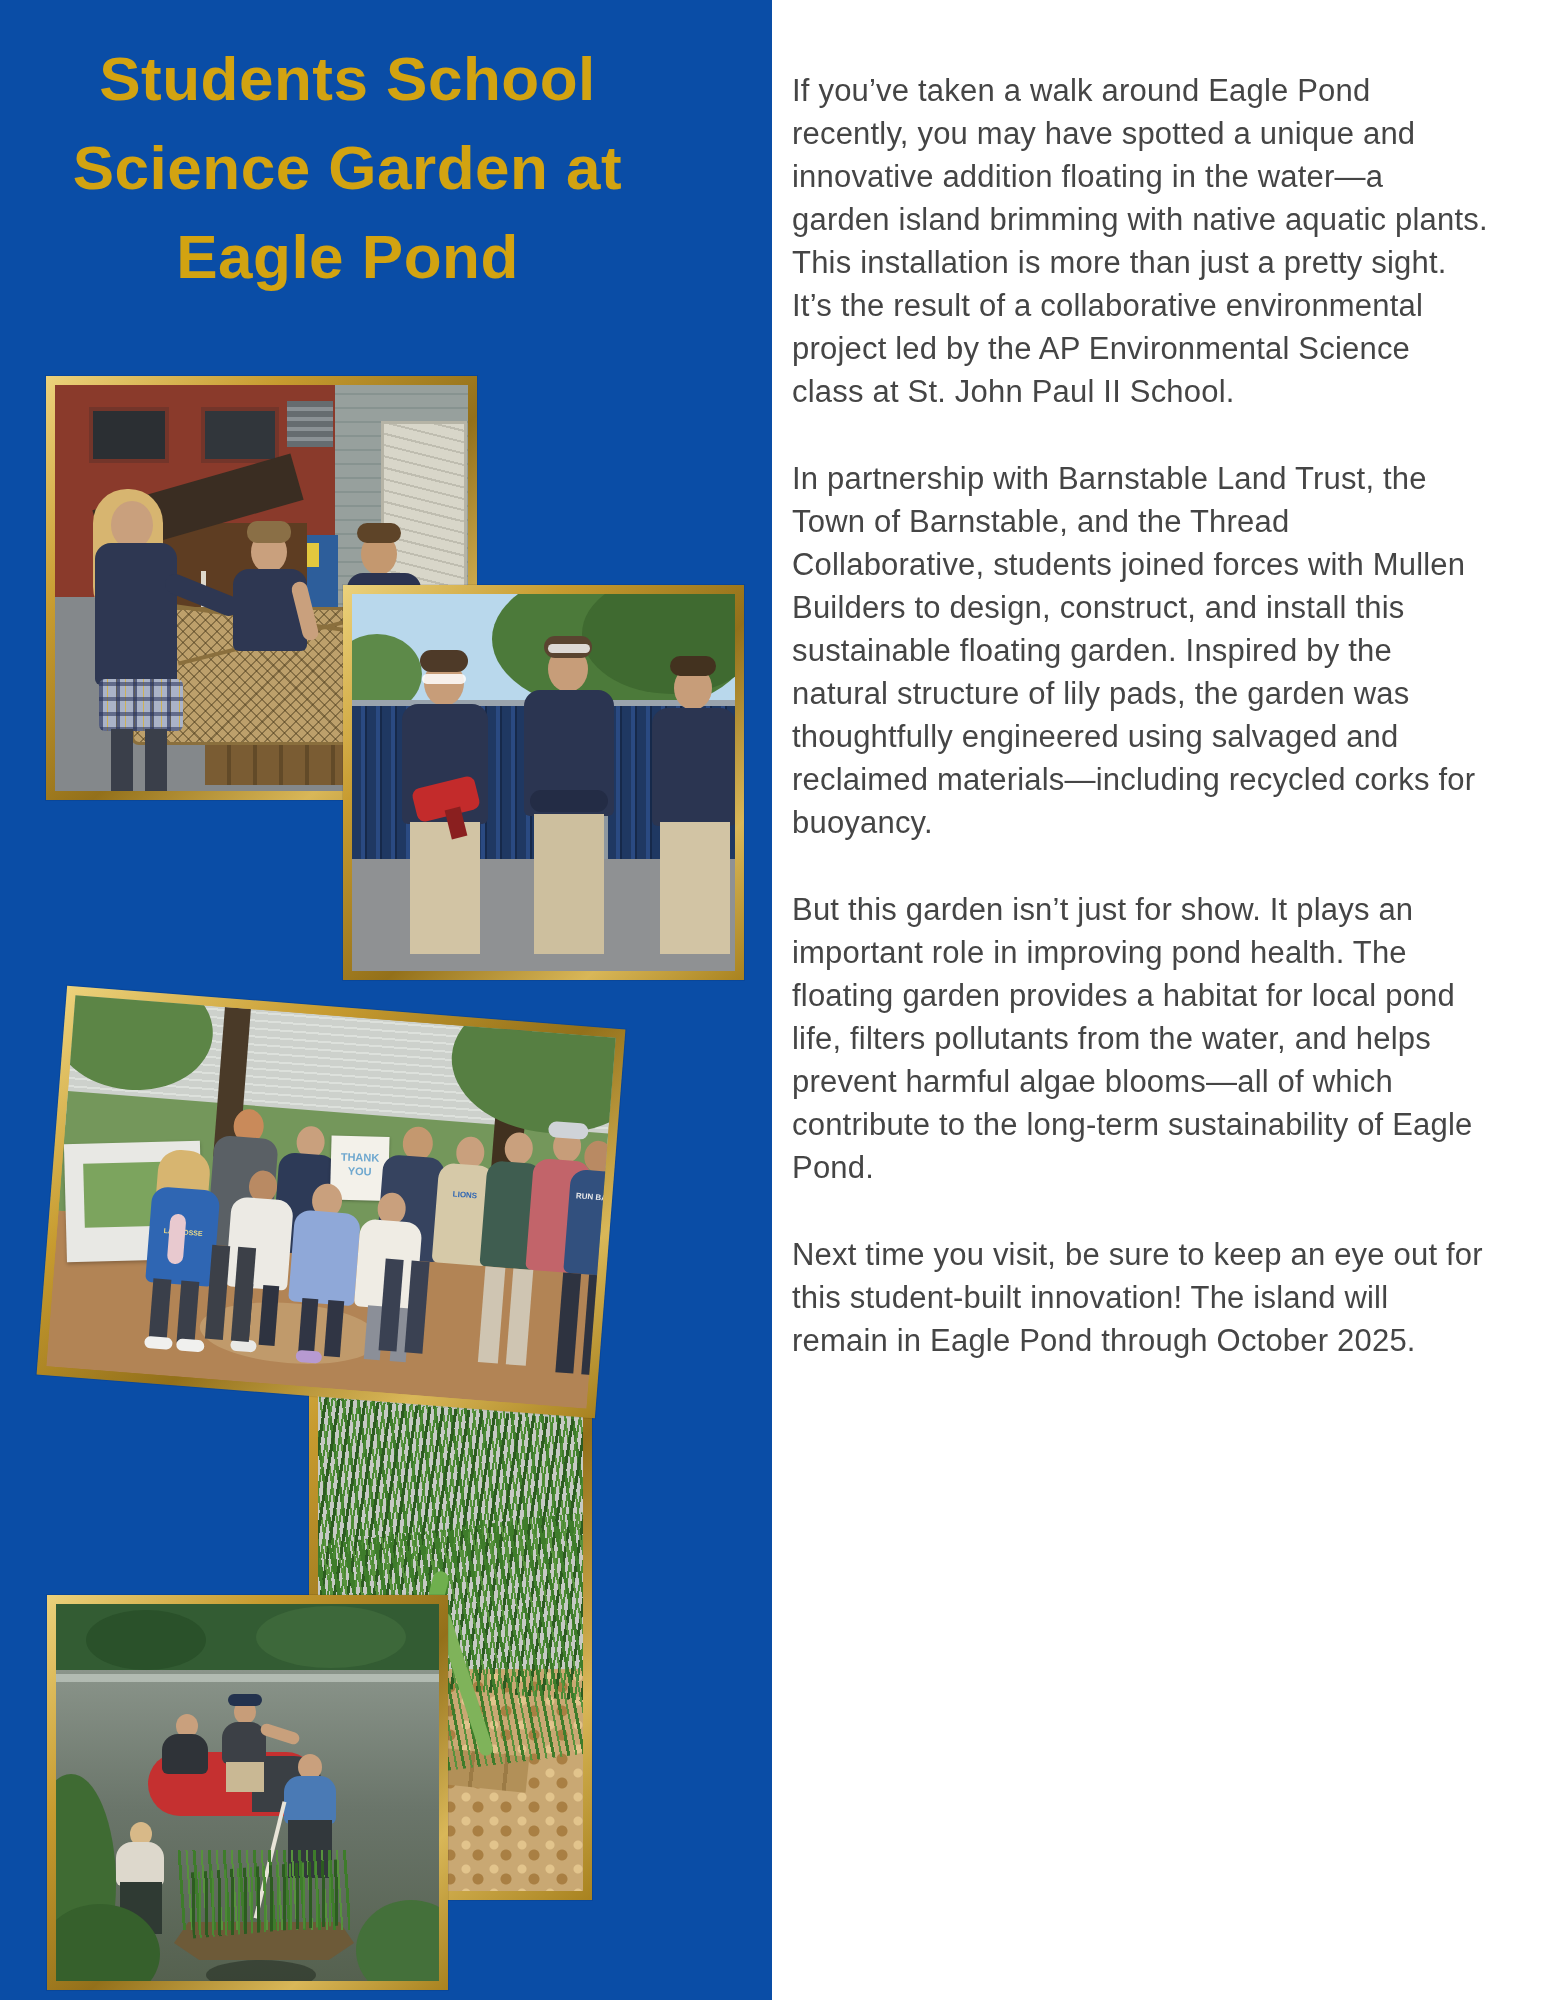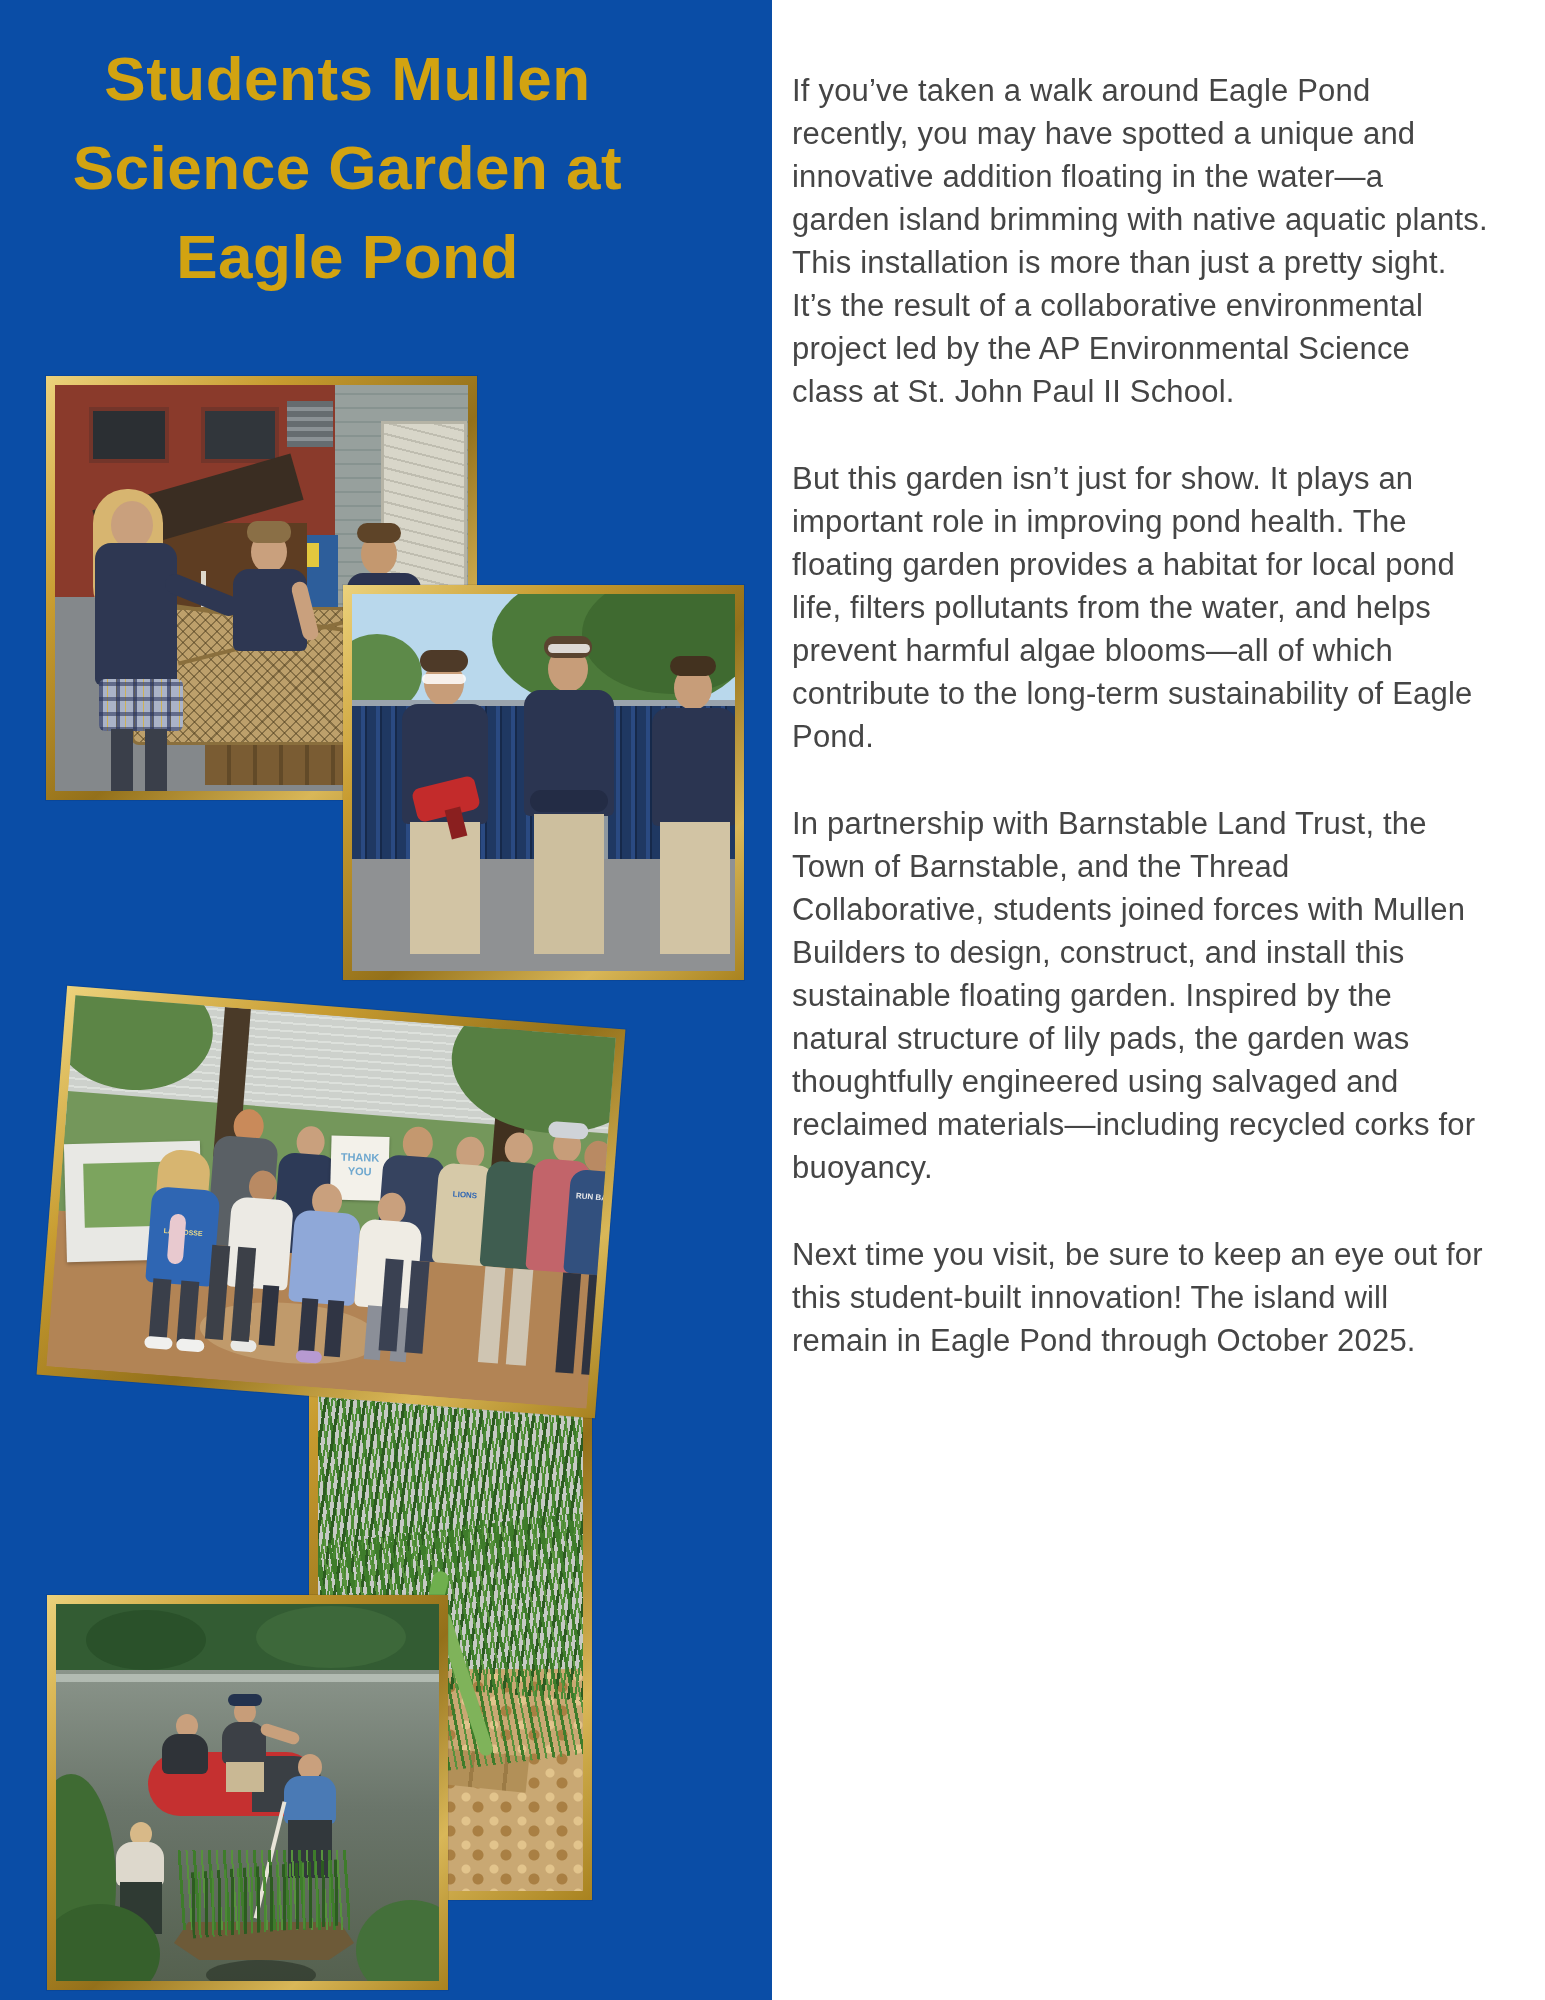--- a/index.html
+++ b/index.html
@@ -29,29 +29,29 @@
   .brick{background:repeating-linear-gradient(0deg,#7e3a2a 0 9px,#9b5a42 9px 11px);}
 </style>
 </head>
 <body>
 
 <div class="page">
 
   <div class="blue-panel"></div>
 
   <div class="masthead">
-    <div>Students Mullen</div>
+    <div>Students School</div>
     <div>Science Garden at</div>
     <div>Eagle Pond</div>
   </div>
 
   <div class="article">
     <p>If you’ve taken a walk around Eagle Pond recently, you may have spotted a unique and innovative addition floating in the water—a garden island brimming with native aquatic plants. This installation is more than just a pretty sight. It’s the result of a collaborative environmental project led by the AP Environmental Science class at St. John Paul II School.</p>
+    <p>In partnership with Barnstable Land Trust, the Town of Barnstable, and the Thread Collaborative, students joined forces with Mullen Builders to design, construct, and install this sustainable floating garden. Inspired by the natural structure of lily pads, the garden was thoughtfully engineered using salvaged and reclaimed materials—including recycled corks for buoyancy.</p>
     <p>But this garden isn’t just for show. It plays an important role in improving pond health. The floating garden provides a habitat for local pond life, filters pollutants from the water, and helps prevent harmful algae blooms—all of which contribute to the long-term sustainability of Eagle Pond.</p>
-    <p>In partnership with Barnstable Land Trust, the Town of Barnstable, and the Thread Collaborative, students joined forces with Mullen Builders to design, construct, and install this sustainable floating garden. Inspired by the natural structure of lily pads, the garden was thoughtfully engineered using salvaged and reclaimed materials—including recycled corks for buoyancy.</p>
     <p>Next time you visit, be sure to keep an eye out for this student-built innovation! The island will remain in Eagle Pond through October 2025.</p>
   </div>
 
   <div class="frame" style="left:46px;top:376px;width:431px;height:424px;z-index:2;">
     <div class="photo">
       <div class="a" style="left:0;top:0;width:413px;height:406px;background:#84888b;"></div>
       <div class="a" style="left:0;top:0;width:300px;height:212px;background:#8a3a2b;"></div>
       <div class="a" style="left:34px;top:22px;width:72px;height:48px;background:#2b2f33;border:4px solid #73352a;"></div>
       <div class="a" style="left:146px;top:22px;width:70px;height:48px;background:#31363b;border:4px solid #73352a;"></div>
       <div class="a" style="left:232px;top:16px;width:46px;height:46px;background:repeating-linear-gradient(0deg,#666c70 0 6px,#8b9195 6px 10px);"></div>

